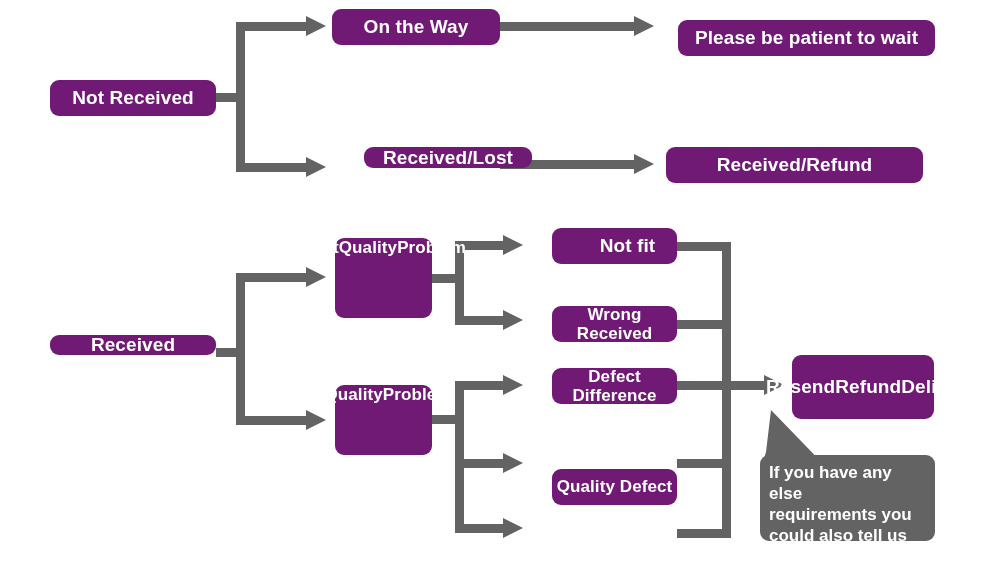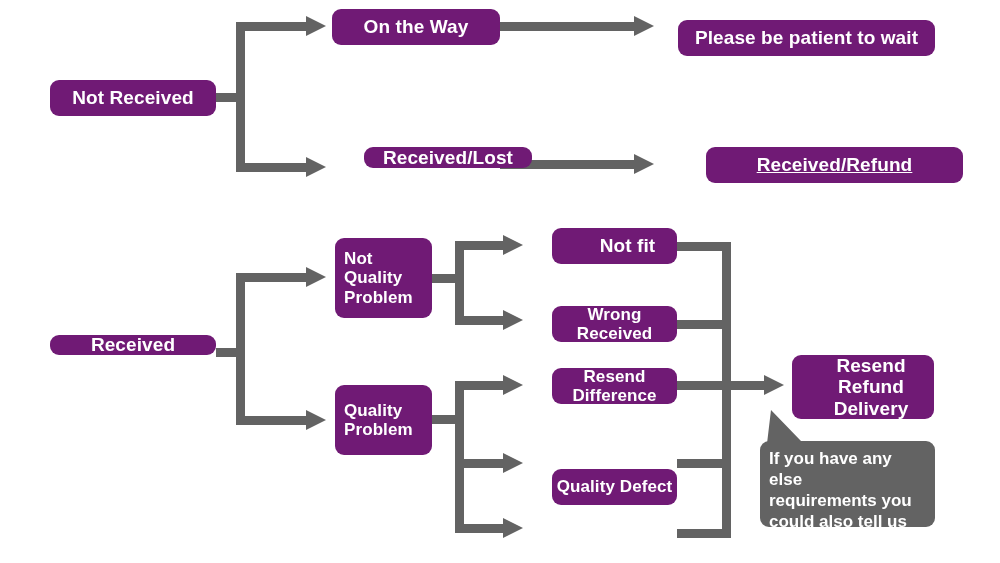--- a/index.html
+++ b/index.html
@@ -27,21 +27,21 @@
     align-items: center;
     justify-content: center;
     text-align: center;
     font-weight: bold;
     line-height: 1.12;
     box-sizing: border-box;
     letter-spacing: 0.1px;
     z-index: 3;
   }
   .node.multiline {
-    flex-direction: column;
+    flex-direction: row;
     align-items: flex-start;
     justify-content: center;
   }
   .node.multiline.center {
     align-items: center;
     text-align: center;
     padding-left: 16px;
   }
   .line {
     position: absolute;
@@ -109,21 +109,21 @@
     <span>Please be patient to wait</span>
   </div>
 
   <div class="node" style="left:332px; top:147px; width:168px; height:21px; font-size:19px;margin-left:32px;">
     <span>Received/Lost</span>
   </div>
 
   <div class="line" style="left:500px; top:160px; width:136px; height:9px;"></div>
   <div class="arrow-head" style="left:634px; top:154px;"></div>
 
-  <div class="node" style="left:706px; top:147px; width:257px; height:36px; font-size:19px;text-decoration:underline;">
+  <div class="node" style="left:666px; top:147px; width:257px; height:36px; font-size:19px;">
     <span>Received/Refund</span>
   </div>
 
   <div class="node" style="left:50px; top:335px; width:166px; height:20px; font-size:19px;">
     <span>Received</span>
   </div>
 
   <div class="line" style="left:216px; top:348px; width:29px; height:9px;"></div>
 
   <div class="line" style="left:236px; top:273px; width:9px; height:152px;"></div>
@@ -163,21 +163,21 @@
 
   <div class="node" style="left:552px; top:228px; width:125px; height:36px; font-size:19px;padding-left:26px;">
     <span>Not fit</span>
   </div>
 
   <div class="node" style="left:552px; top:306px; width:125px; height:36px; font-size:17px;">
     <span>Wrong Received</span>
   </div>
 
   <div class="node" style="left:552px; top:368px; width:125px; height:36px; font-size:17px;">
-    <span>Resend Difference</span>
+    <span>Defect Difference</span>
   </div>
 
   <div class="node" style="left:552px; top:446px; width:125px; height:36px; font-size:17px;margin-top:23px;">
     <span>Quality Defect</span>
   </div>
 
 
   <div class="line" style="left:677px; top:242px; width:54px; height:9px;"></div>
   <div class="line" style="left:677px; top:320px; width:54px; height:9px;"></div>
   <div class="line" style="left:677px; top:381px; width:54px; height:9px;"></div>
@@ -192,19 +192,19 @@
   <div class="node multiline center" style="left:792px; top:355px; width:142px; height:64px; font-size:19px;">
     <span>Resend</span>
     <span>Refund</span>
     <span>Delivery</span>
   </div>
 
   <svg class="svg-layer" viewBox="0 0 1000 563" xmlns="http://www.w3.org/2000/svg">
     <polygon points="771,410 830,471 760,471 766,452" fill="#636363"></polygon>
   </svg>
 
-  <div class="callout" style="left:760px; top:441px; width:175px; height:86px;">
+  <div class="callout" style="left:760px; top:455px; width:175px; height:86px;">
     <div>If you have any else</div>
     <div>requirements you</div>
     <div>could also tell us</div>
   </div>
 
 </div>
 
 </body></html>

